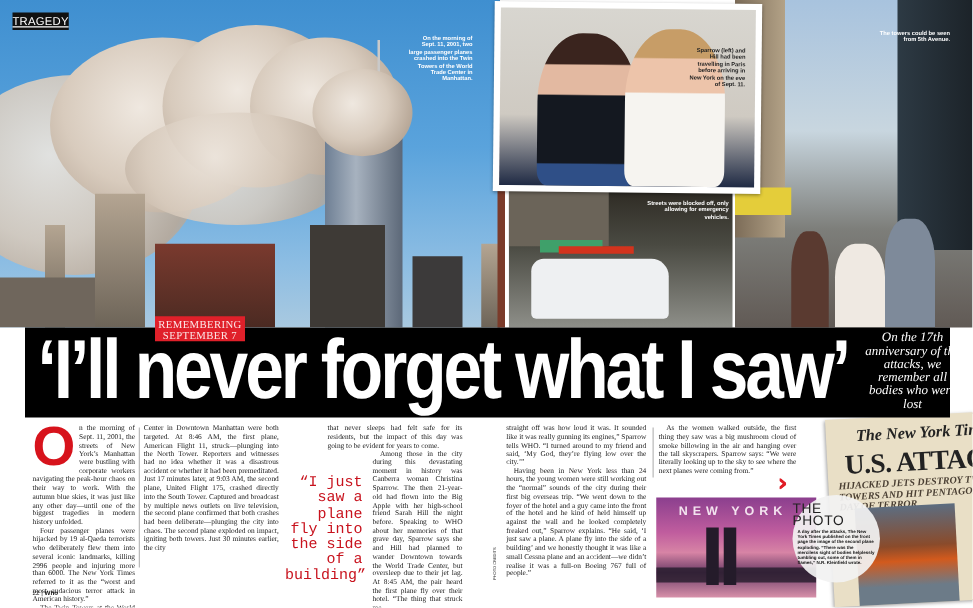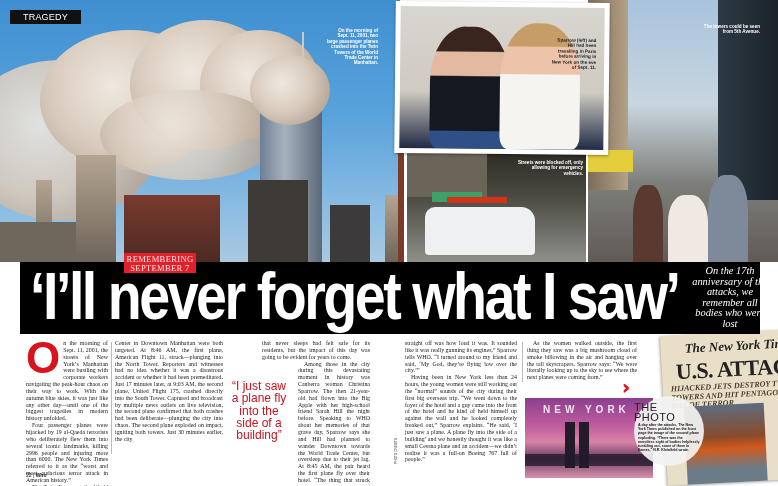--- a/index.html
+++ b/index.html
@@ -9,21 +9,21 @@
   
   .hero { position: absolute; left: 0; top: 0; width: 400px; height: 262px;
     background: linear-gradient(180deg, #3f8fd0 0%, #5aa3dc 45%, #8cbde3 80%, #a9c9e0 100%); overflow: hidden; }
   .smoke { position: absolute; border-radius: 50%;
     background: radial-gradient(circle at 40% 40%, #efe8e0 0%, #d8cbbd 45%, #b9a999 75%, rgba(160,145,130,0) 100%); }
   .tower { position: absolute; background: linear-gradient(90deg, #6e7f94, #a7b2bf 40%, #5c6878); }
   .bldg { position: absolute; background: #4d4a48; }
   .bldg.red { background: linear-gradient(180deg, #7a3a2e, #4b2a22); }
   .bldg.tan { background: linear-gradient(180deg, #b4a592, #6d6458); }
   .tag-tragedy { position: absolute; left: 10px; top: 10px; background: #111; color: #fff;
-    font-family: "Liberation Sans", sans-serif; font-size: 9px; letter-spacing: 0.2px; padding: 2px 13px; }
+    font-family: "Liberation Sans", sans-serif; font-size: 9px; letter-spacing: 0.2px; padding: 2px 0; text-decoration: underline; }
   .caption-small { position: absolute; color: #fff; font-family: "Liberation Sans", sans-serif;
     font-size: 4.6px; line-height: 5.4px; font-weight: bold; text-align: right; }
 
   .friends { position: absolute; left: 395px; top: 2px; width: 214px; height: 152px; background: #fff;
     padding: 5px; transform: rotate(0.6deg); box-shadow: 0 1px 3px rgba(0,0,0,0.4); z-index: 3; }
   .friends-inner { width: 100%; height: 100%; position: relative; overflow: hidden;
     background: linear-gradient(180deg, #d8d6d0 0%, #cfcac2 60%, #1f2a44 100%); }
   .person { position: absolute; border-radius: 45% 45% 10% 10%; }
 
   .street { position: absolute; left: 588px; top: 0; width: 190px; height: 262px; overflow: hidden;
@@ -48,21 +48,21 @@
 
   
   .col { position: absolute; top: 340px; font-family: "Liberation Serif", serif; font-size: 5.9px;
     line-height: 6.85px; color: #1a1a1a; text-align: justify; }
   .col p { text-indent: 6px; }
   .col p.first { text-indent: 0; }
   .dropcap { float: left; font-family: "Liberation Sans", sans-serif; font-weight: bold; color: #d7131c;
     font-size: 44px; line-height: 34px; margin: 1px 3px 0 0; }
   .col-rule { position: absolute; top: 342px; width: 1px; height: 112px; background: #bbb; }
   .pullquote { position: absolute; left: 228px; top: 380px; width: 62px; color: #c8121d;
-    font-family: Liberation Sans, sans-serif; font-size: 12px; line-height: 12.3px; text-align: center; }
+    font-family: Liberation Mono, monospace; font-size: 12px; line-height: 12.3px; text-align: right; }
   .credit { position: absolute; left: 394px; top: 360px; width: 8px; height: 104px;
     writing-mode: vertical-rl; transform: rotate(180deg); font-family: "Liberation Sans", sans-serif;
     font-size: 3.2px; color: #333; }
   .folio { position: absolute; left: 26px; top: 472px; font-family: "Liberation Sans", sans-serif;
     font-size: 5px; color: #111; }
   .folio b { font-weight: bold; }
   .chevrons { position: absolute; left: 622px; top: 376px; color: #e01d26; font-family: "DejaVu Sans", sans-serif;
     font-size: 18px; font-weight: bold; letter-spacing: -7px; transform: scaleY(1.1); }
 
   

